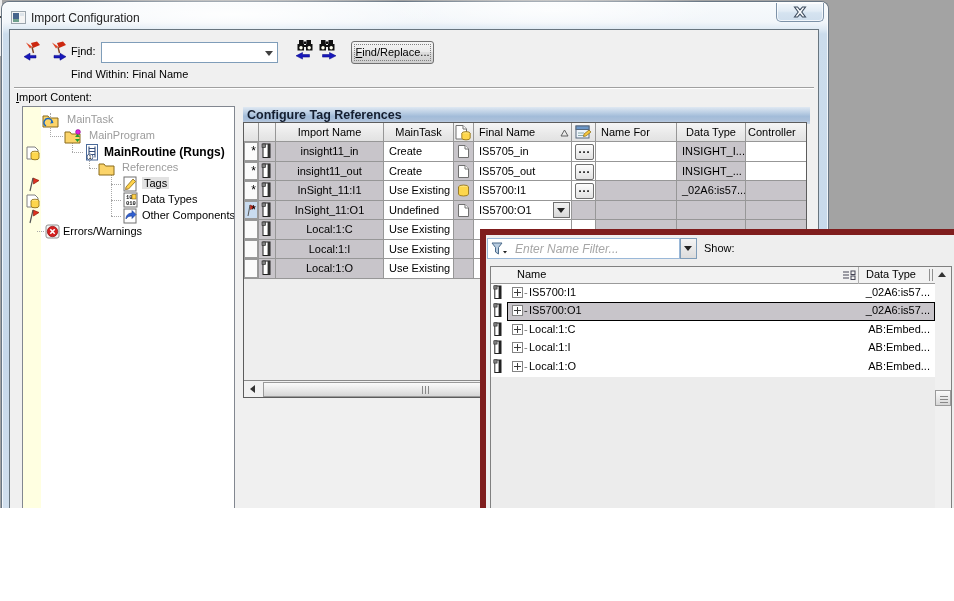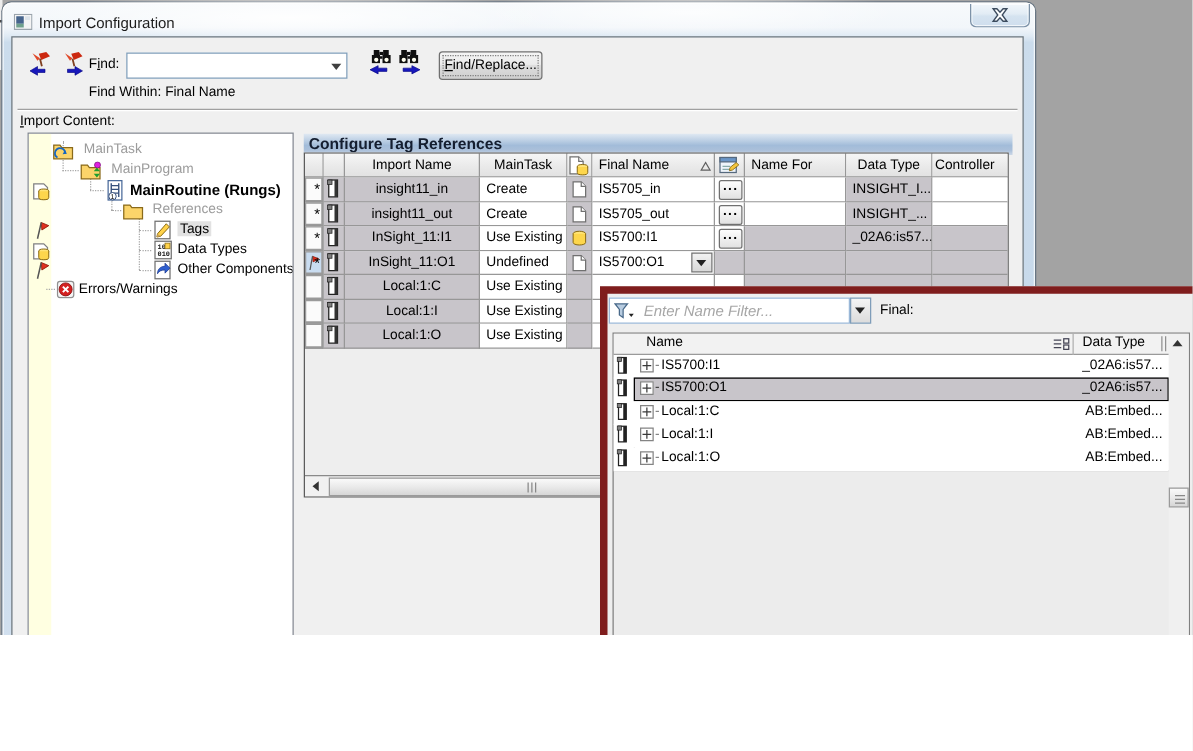--- a/index.html
+++ b/index.html
@@ -430,21 +430,21 @@
     <div class="abs" style="left:1px;top:3px;width:193px;height:21px;background:#fff;border:1px solid #9ab8d8;box-sizing:border-box;">
       <svg width="17" height="15" viewBox="0 0 17 15" style="position:absolute;left:3px;top:3px;">
         <path d="M1 1 H11 L7.5 5.5 V12 L4.5 10 V5.5 Z" fill="#b8cce0" stroke="#4a6a8a"></path>
         <path d="M12 9 l2 2.5 l2 -2.5" fill="#222"></path>
       </svg>
       <span style="position:absolute;left:27px;top:3px;font-style:italic;color:#a6a6a6;font-size:12px;">Enter Name Filter...</span>
     </div>
     <div class="abs" style="left:194px;top:3px;width:17px;height:21px;background:linear-gradient(180deg,#f4f4f4,#dcdcdc);border:1px solid #7f9db9;box-sizing:border-box;">
       <span style="position:absolute;left:3px;top:7px;width:0;height:0;border-left:4px solid transparent;border-right:4px solid transparent;border-top:5px solid #222;"></span>
     </div>
-    <div class="abs" style="left:218px;top:7px;">Final:</div>
+    <div class="abs" style="left:218px;top:7px;">Show:</div>
 
     <div id="plist">
 
       <div class="abs" style="left:0;top:0;width:444px;height:17px;background:#f2f2f2;border-bottom:1px solid #9a9a9a;box-sizing:border-box;">
         <span style="position:absolute;left:26px;top:1px;">Name</span>
         <svg width="14" height="11" viewBox="0 0 14 11" style="position:absolute;left:351px;top:3px;">
             <path d="M1 2 h6 M1 5 h6 M1 8 h6" stroke="#445"></path>
             <rect x="9" y="1" width="4" height="3.5" fill="none" stroke="#445"></rect>
             <rect x="9" y="6" width="4" height="3.5" fill="none" stroke="#445"></rect>
           </svg>

